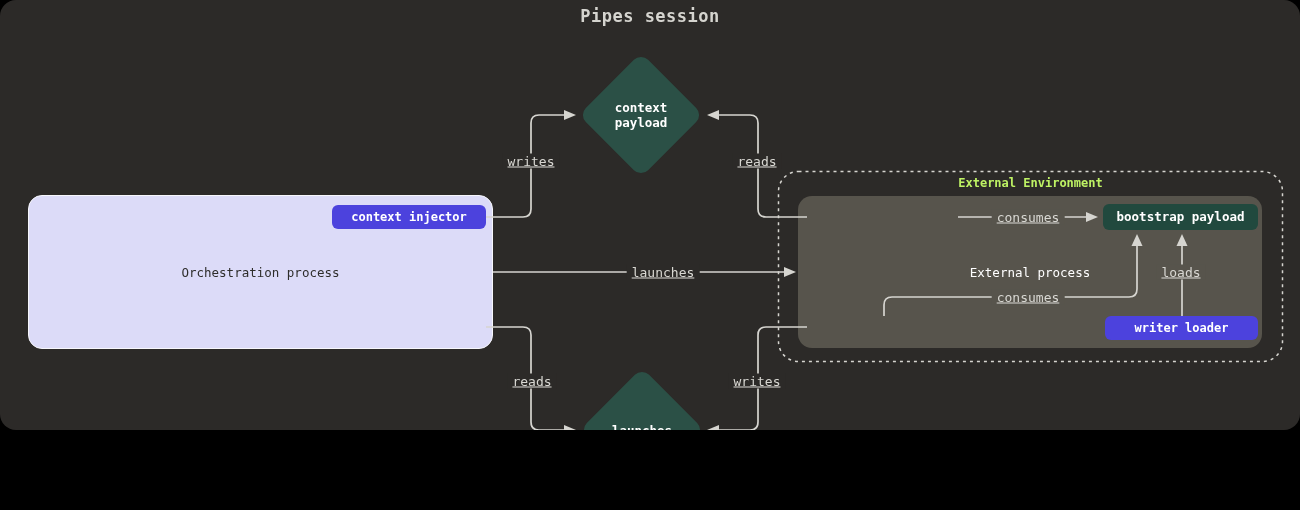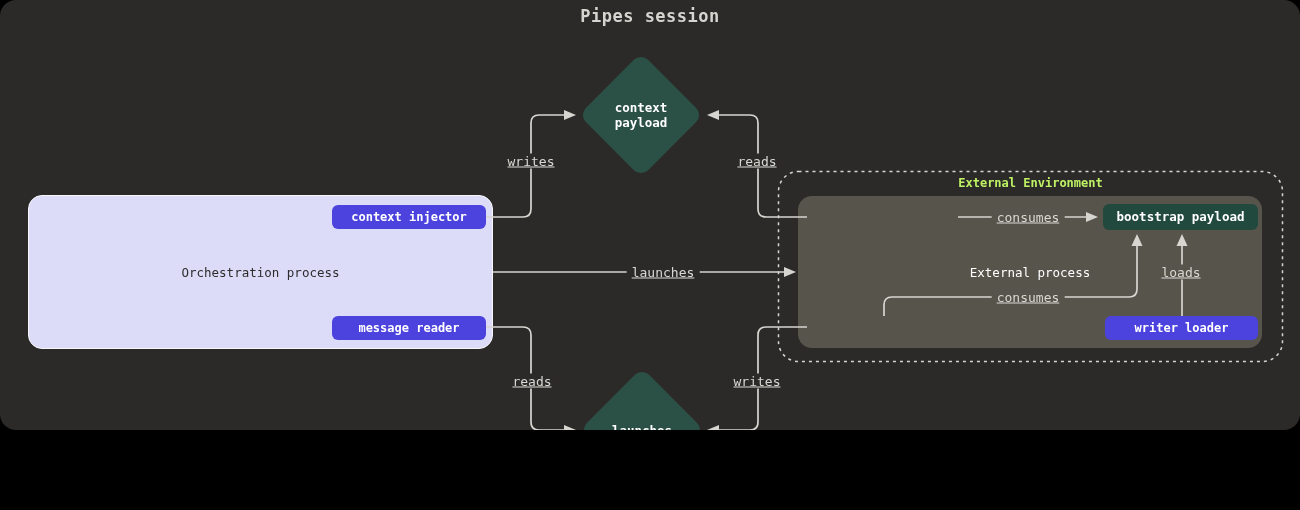--- a/index.html
+++ b/index.html
@@ -48,21 +48,20 @@
 </head>
 <body>
 
 <div class="canvas">
 
   <div class="title">Pipes session</div>
 
   <div class="box orch-box"></div>
   <div class="orch-label">Orchestration process</div>
   <div class="btn" style="left:332px;top:205px;width:154px;">context injector</div>
-  <div class="btn" style="left:332px;top:316px;width:154px;">message reader</div>
 
   <div class="env-label">External Environment</div>
   <div class="box gray-box"></div>
   <div class="gray-label">External process</div>
   <div class="greenbox">bootstrap payload</div>
   <div class="btn" style="left:1105px;top:316px;width:153px;">writer loader</div>
 
   <div class="diamond" style="left:597px;top:71px;"></div>
   <div class="diamond-label" style="left:641px;top:115px;">context
 payload</div>

